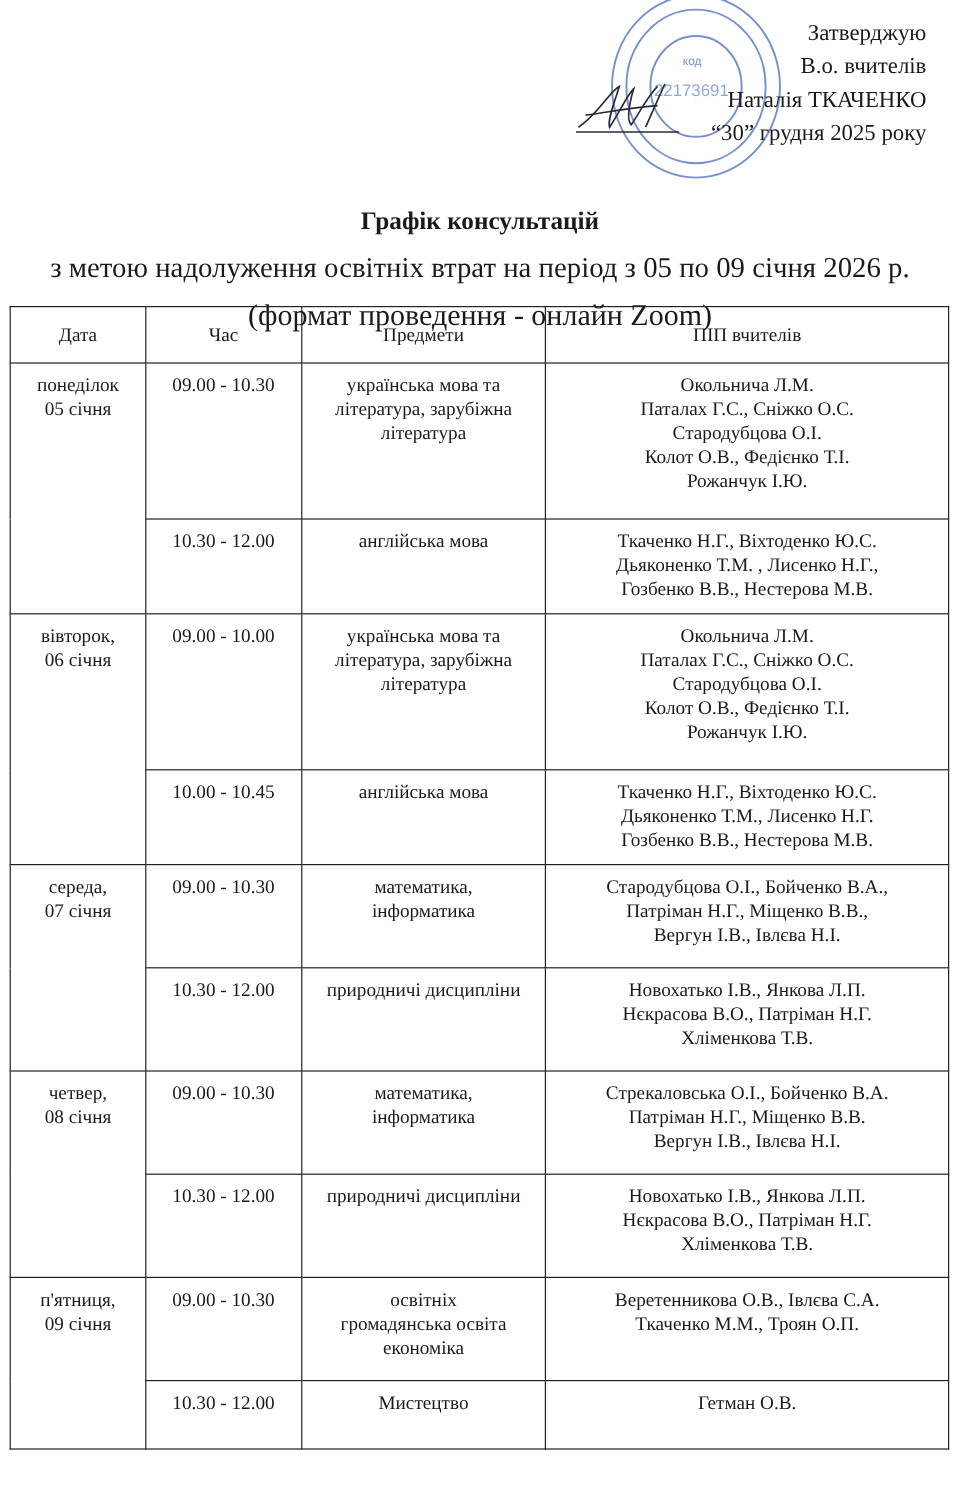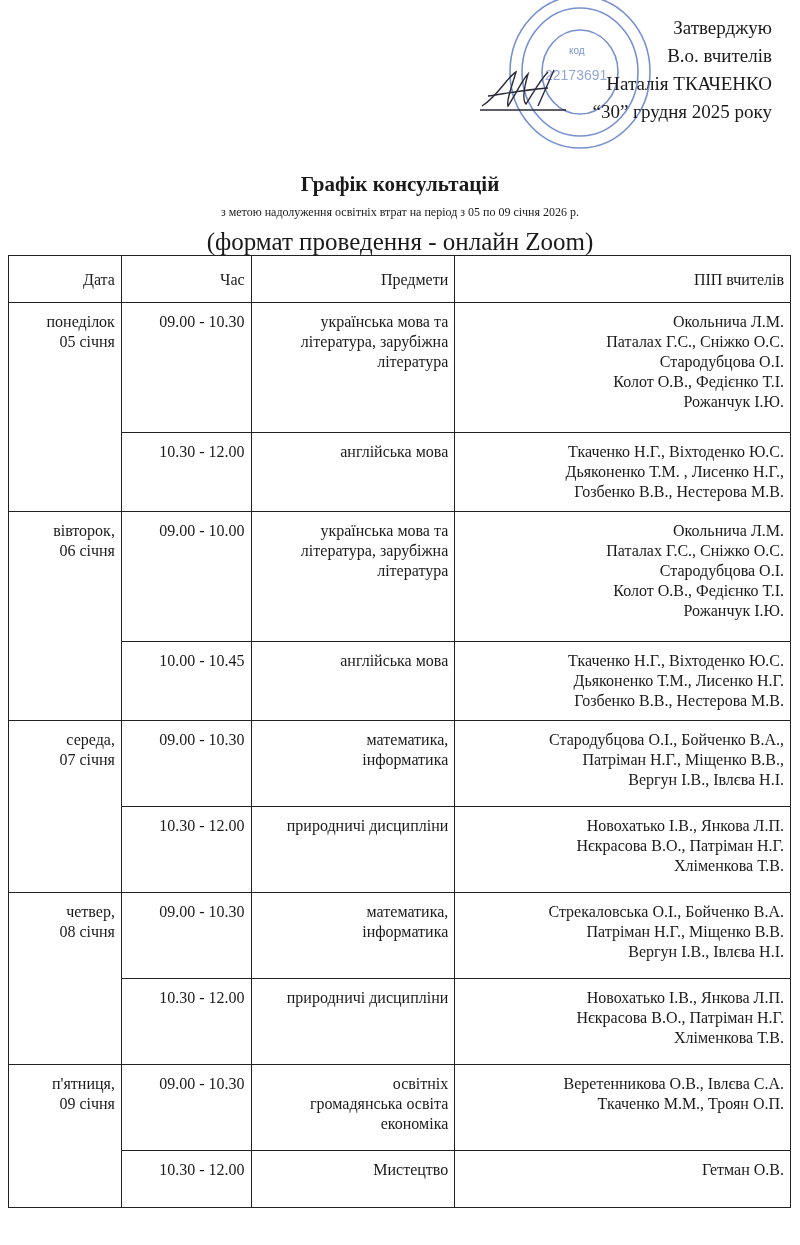--- a/index.html
+++ b/index.html
@@ -48,42 +48,42 @@
       width: 800px;
       text-align: center;
     }
     .doc-title {
       font-weight: bold;
       font-size: 21px;
       line-height: 28px;
       margin: 0;
     }
     .doc-subtitle {
-      font-size: 12px;
+      font-size: 24px;
       line-height: 28px;
-      margin: 0;
+      margin: 12px;
     }
     .doc-format {
       font-size: 25px;
       line-height: 28px;
       margin: 2px 0 16px 0;
     }
     table.schedule {
       position: absolute;
       top: 255px;
       left: 8px;
       width: 783px;
       border-collapse: collapse;
       font-size: 16px;
       line-height: 20px;
     }
     table.schedule th, table.schedule td {
       border: 1.5px solid #222;
       vertical-align: top;
-      text-align: right;
+      text-align: center;
       padding: 9px 6px 8px 6px;
       font-weight: normal;
     }
     table.schedule th {
       padding-top: 14px;
       padding-bottom: 12px;
     }
     col.c-date { width: 113px; }
     col.c-time { width: 130px; }
     col.c-subj { width: 204px; }

